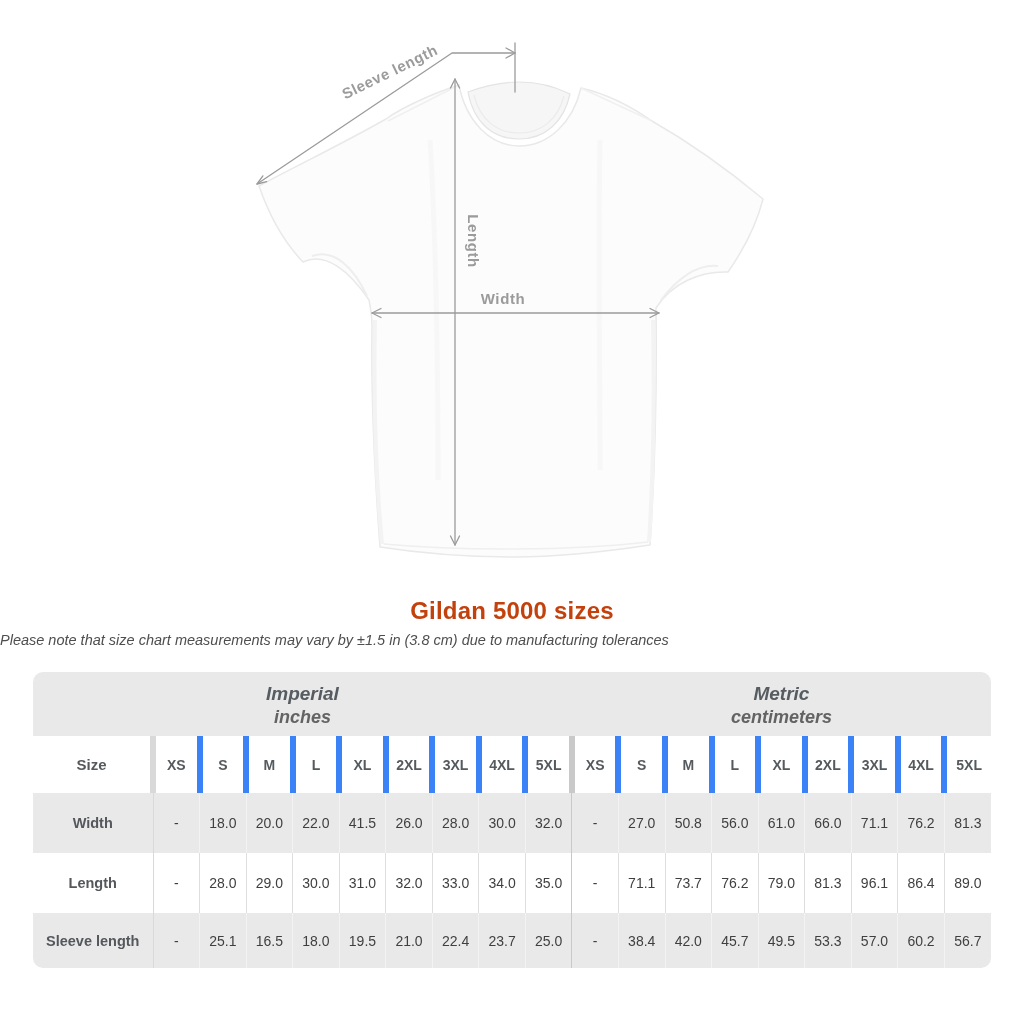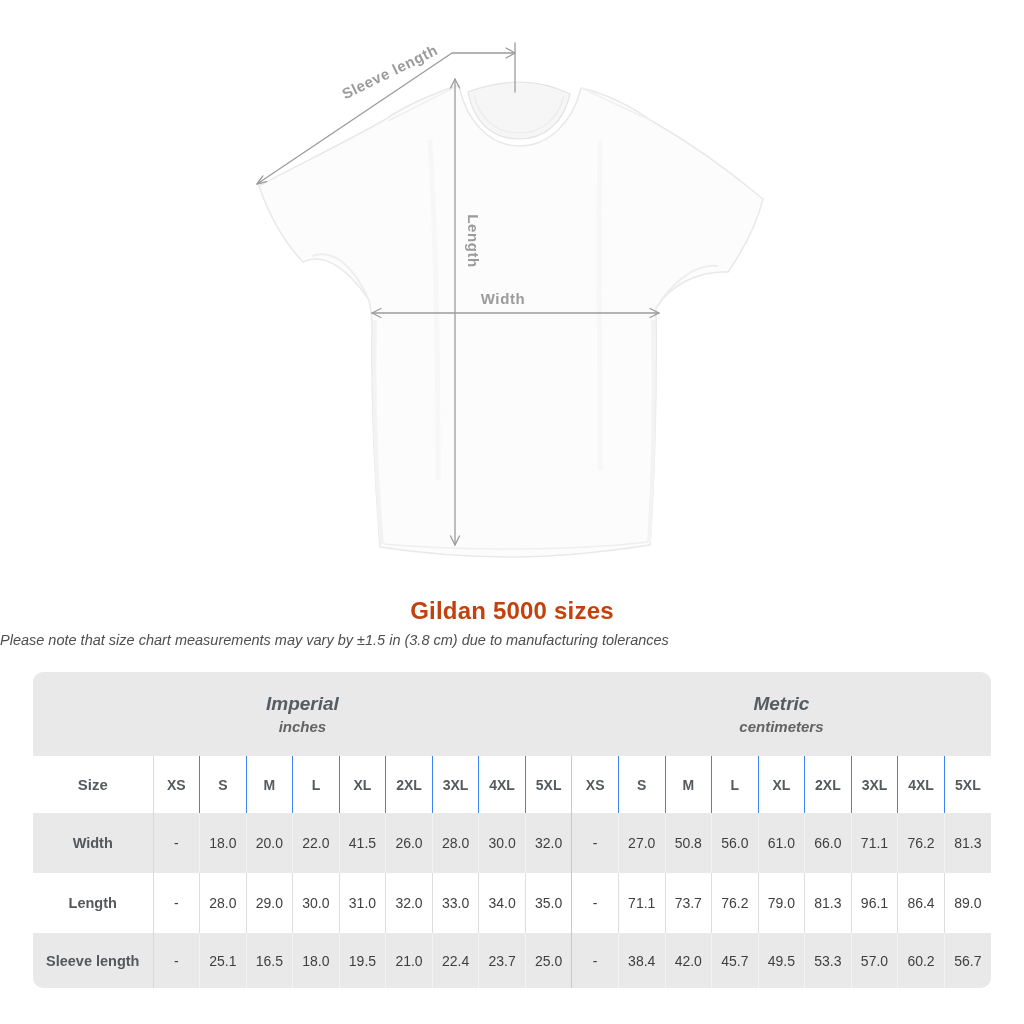--- a/index.html
+++ b/index.html
@@ -15,25 +15,25 @@
     font-size:24px;line-height:28px;font-weight:bold;color:#c2410c;letter-spacing:.2px;}
   .page-subtitle{position:absolute;top:631px;left:0;width:1024px;margin:0;text-align:left;
     font-size:14.5px;line-height:19px;font-style:italic;color:#4e4e4e;}
 
   
   .table-wrap{position:absolute;left:33px;top:672px;width:958px;border-radius:10px;overflow:hidden;}
   table{border-collapse:collapse;table-layout:fixed;width:100%;}
   col.c-label{width:120px;}
   th,td{padding:0;text-align:center;vertical-align:middle;}
 
-  tr.band th{background:#e9e9e9;height:84px;}
+  tr.band th{background:#e9e9e9;height:64px;}
   .ug-name{font-size:19px;font-weight:bold;font-style:italic;color:#565c61;line-height:24px;}
-  .ug-unit{font-size:15px;font-style:italic;color:#636363;line-height:18px;margin-top:2px;}
-
-  tr.sizes th{background:#ffffff;height:57px;font-size:14px;font-weight:bold;color:#555a5e;border-left:1px solid #3b82f6;}
+  .ug-unit{font-size:18px;font-style:italic;color:#636363;line-height:18px;margin-top:2px;}
+
+  tr.sizes th{background:#ffffff;height:57px;font-size:14px;font-weight:bold;color:#555a5e;border-left:6px solid #3b82f6;}
   tr.sizes th.rowlabel{border-left:none;font-size:15px;}
   tr.sizes th.after-label{border-left-color:#d9d9d9;}
 
   td{height:60px;font-size:14px;color:#3f3f3f;}
   tr.gray td{background:#e9e9e9;border-left:1px solid #f3f3f3;}
   tr.white td{background:#ffffff;border-left:1px solid #dedede;}
   tr.gray td.after-label{border-left-color:#d9d9d9;}
   tr.white td.after-label{border-left-color:#d9d9d9;}
   td.rowlabel,th.rowlabel{font-weight:bold;color:#54585c;font-size:14.5px;border-left:none !important;text-align:center;}
   .m-start{border-left-color:#c9c9c9 !important;}

